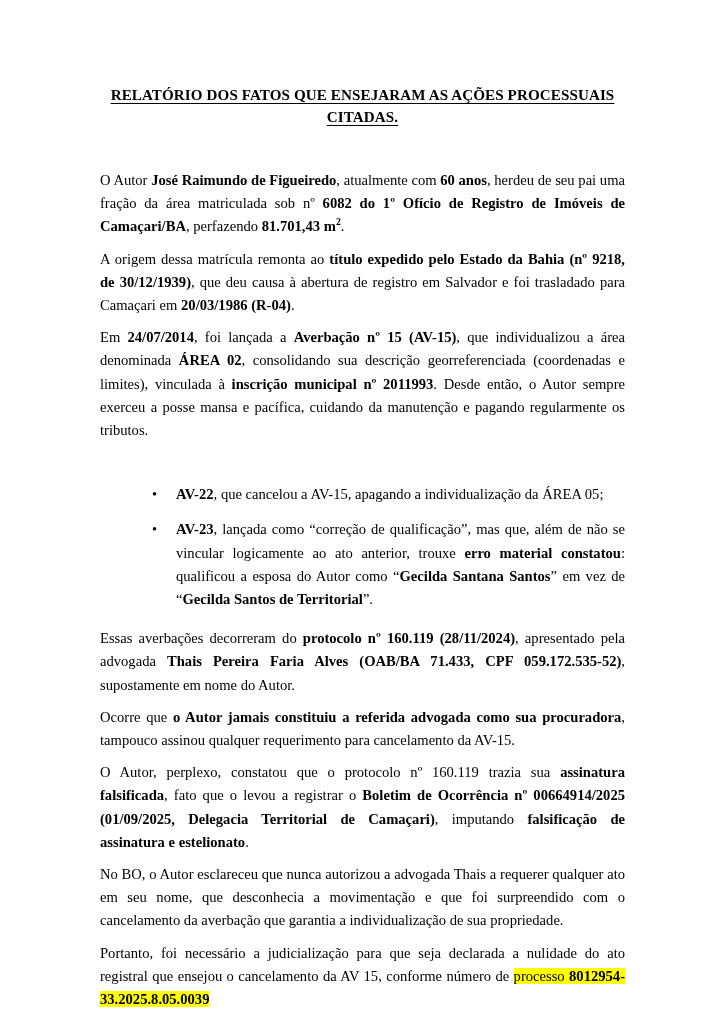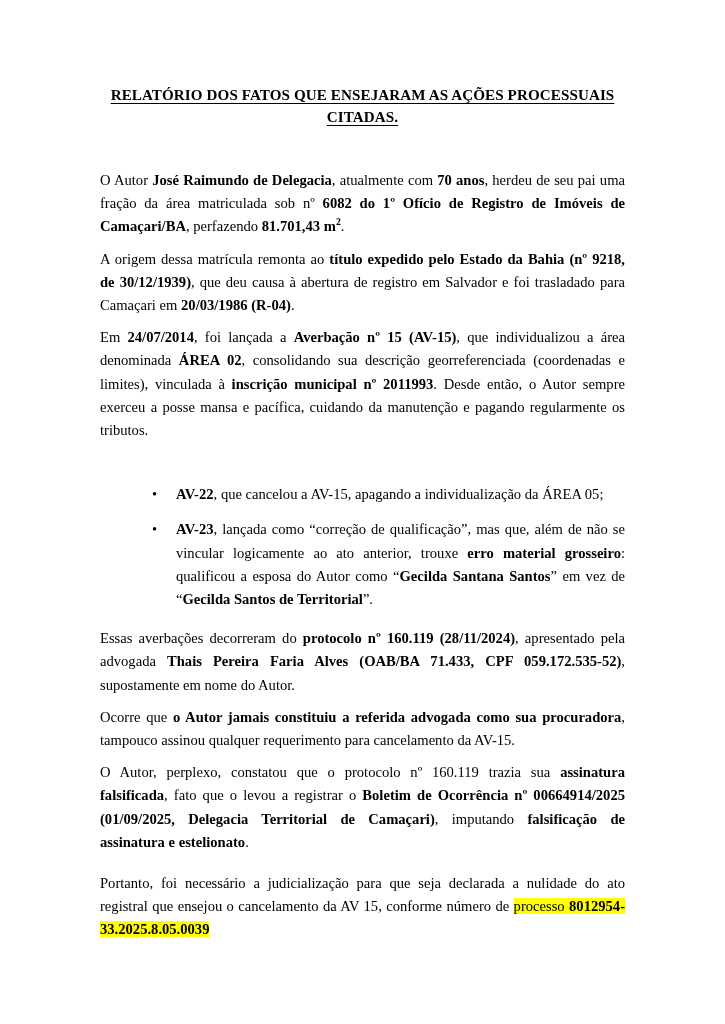--- a/index.html
+++ b/index.html
@@ -101,53 +101,54 @@
 <div class="page">
   <div class="content">
 
     <h1 class="doc-title">
       <span class="tline">RELATÓRIO DOS FATOS QUE ENSEJARAM AS AÇÕES PROCESSUAIS</span><br>
       <span class="tline">CITADAS.</span>
     </h1>
 
     <div class="gap-title"></div>
 
-    <p class="para"><span>O Autor </span><b>José Raimundo de Delegacia</b><span>, atualmente com </span><b>70 anos</b><span>, herdeu de seu pai uma fração da área matriculada sob nº </span><b>6082 do 1º Ofício de Registro de Imóveis de Camaçari/BA</b><span>, perfazendo </span><b><span>81.701,43 m</span><sup>2</sup></b><span>.</span></p>
+    <p class="para"><span>O Autor </span><b>José Raimundo de Figueiredo</b><span>, atualmente com </span><b>60 anos</b><span>, herdeu de seu pai uma fração da área matriculada sob nº </span><b>6082 do 1º Ofício de Registro de Imóveis de Camaçari/BA</b><span>, perfazendo </span><b><span>81.701,43 m</span><sup>2</sup></b><span>.</span></p>
 
     <div class="gap-para"></div>
 
     <p class="para"><span>A origem dessa matrícula remonta ao </span><b>título expedido pelo Estado da Bahia (nº 9218, de 30/12/1939)</b><span>, que deu causa à abertura de registro em Salvador e foi trasladado para Camaçari em </span><b>20/03/1986 (R-04)</b><span>.</span></p>
 
     <div class="gap-para"></div>
 
     <p class="para"><span>Em </span><b>24/07/2014</b><span>, foi lançada a </span><b>Averbação nº 15 (AV-15)</b><span>, que individualizou a área denominada </span><b>ÁREA 02</b><span>, consolidando sua descrição georreferenciada (coordenadas e limites), vinculada à </span><b>inscrição municipal nº 2011993</b><span>. Desde então, o Autor sempre exerceu a posse mansa e pacífica, cuidando da manutenção e pagando regularmente os tributos.</span></p>
 
     <div class="gap-block"></div>
 
 
     <div class="gap-list"></div>
 
     <ul class="bullets">
       <li><span class="dot">•</span><b>AV-22</b><span>, que cancelou a AV-15, apagando a individualização da ÁREA 05;</span></li>
-      <li style="margin-top:12px"><span class="dot">•</span><b>AV-23</b><span>, lançada como “correção de qualificação”, mas que, além de não se vincular logicamente ao ato anterior, trouxe </span><b>erro material grosseiro</b><span>: qualificou a esposa do Autor como “</span><b>Gecilda Santana Santos</b><span>” em vez de “</span><b>Gecilda Santos de Territorial</b><span>”.</span></li>
+      <li style="margin-top:12px"><span class="dot">•</span><b>AV-23</b><span>, lançada como “correção de qualificação”, mas que, além de não se vincular logicamente ao ato anterior, trouxe </span><b>erro material constatou</b><span>: qualificou a esposa do Autor como “</span><b>Gecilda Santana Santos</b><span>” em vez de “</span><b>Gecilda Santos de Territorial</b><span>”.</span></li>
     </ul>
 
     <div class="gap-after-list"></div>
 
     <p class="para"><span>Essas averbações decorreram do </span><b>protocolo nº 160.119 (28/11/2024)</b><span>, apresentado pela advogada </span><b>Thais Pereira Faria Alves (OAB/BA 71.433, CPF 059.172.535-52)</b><span>, supostamente em nome do Autor.</span></p>
 
     <div class="gap-para"></div>
 
     <p class="para"><span>Ocorre que </span><b>o Autor jamais constituiu a referida advogada como sua procuradora</b><span>, tampouco assinou qualquer requerimento para cancelamento da AV-15.</span></p>
 
     <div class="gap-para"></div>
 
     <p class="para"><span>O Autor, perplexo, constatou que o protocolo nº 160.119 trazia sua </span><b>assinatura falsificada</b><span>, fato que o levou a registrar o </span><b>Boletim de Ocorrência nº 00664914/2025 (01/09/2025, Delegacia Territorial de Camaçari)</b><span>, imputando </span><b>falsificação de assinatura e estelionato</b><span>.</span></p>
 
     <div class="gap-para"></div>
 
+    <p class="para"><span>No BO, o Autor esclareceu que nunca autorizou a advogada Thais a requerer qualquer ato em seu nome, que desconhecia a movimentação e que foi surpreendido com o cancelamento da averbação que garantia a individualização de sua propriedade.</span></p>
 
     <div class="gap-para"></div>
 
     <p class="para"><span>Portanto, foi necessário a judicialização para que seja declarada a nulidade do ato registral que ensejou o cancelamento da AV 15, conforme número de </span><span class="hl"><span>processo </span><b>8012954-33.2025.8.05.0039</b></span></p>
 
   </div>
 </div>
 
 </body></html>

